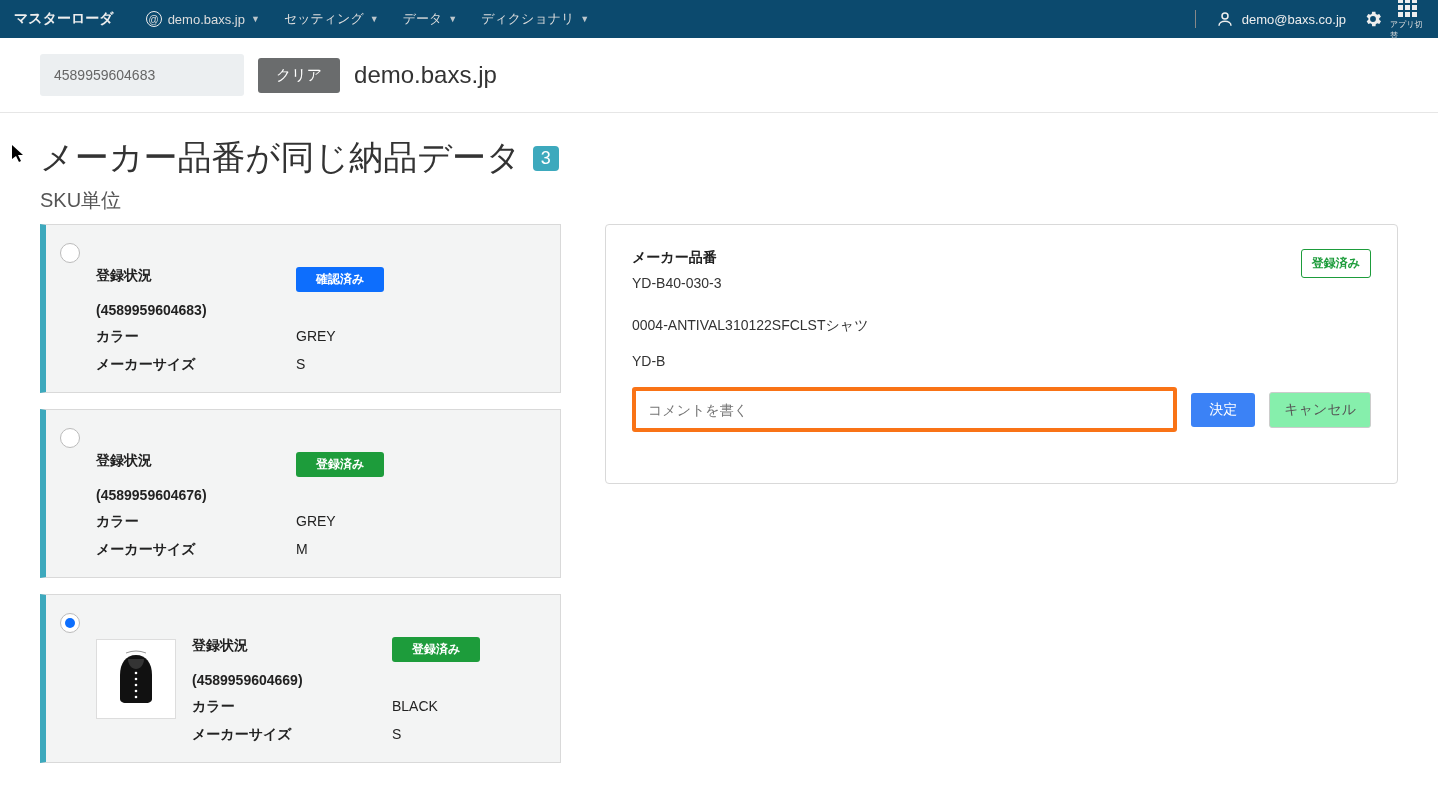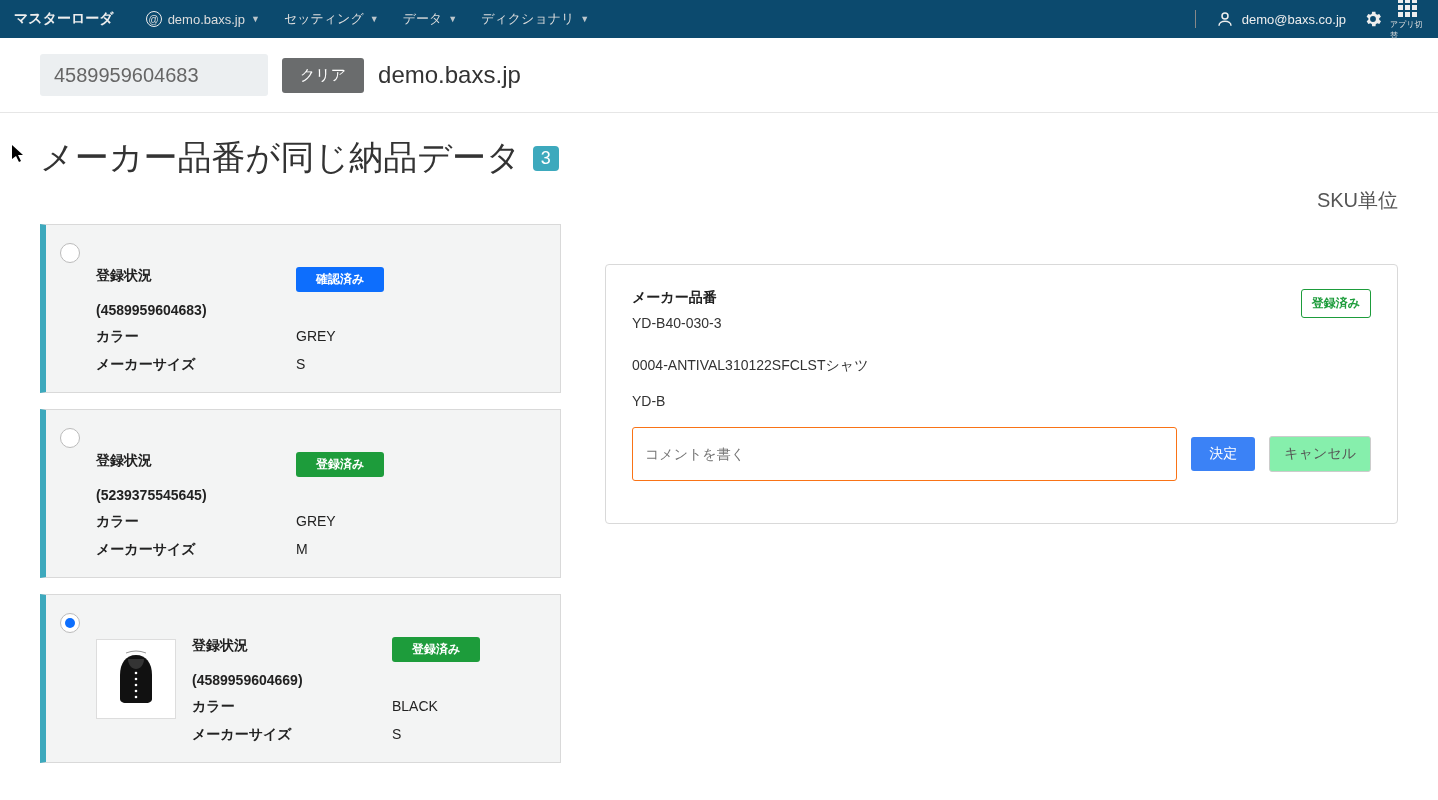--- a/index.html
+++ b/index.html
@@ -39,43 +39,43 @@
   .topnav .apps { flex-direction: column; font-size: 8px; color:#ddd; }
   .topnav .apps .grid { display:grid; grid-template-columns: repeat(3,5px); grid-template-rows: repeat(3,5px); gap:2px; margin-bottom:2px;}
   .topnav .apps .grid span { background:#eee; width:5px; height:5px; display:block; }
   
   .toolbar {
     padding: 16px 40px;
     display: flex; align-items: center;
     border-bottom: 1px solid #e6e6e6;
   }
   .toolbar .search-box {
-    width: 228px; height: 42px;
+    width: 204px; height: 42px;
     background: #eceff1; border: none; border-radius: 3px;
-    font-size: 20px; color: #666; padding: 0 14px;
+    font-size: 14px; color: #666; padding: 0 14px;
     outline: none;
   }
   .toolbar .btn-clear {
     margin-left: 14px;
     background: #6a6c6d; color: #fff; border: none;
     font-size: 15px; padding: 8px 18px; border-radius: 3px; cursor: pointer;
   }
   .toolbar .domain-label { margin-left: 14px; font-size: 24px; color: #333; }
   
-  .page-head { padding: 22px 40px 4px 40px; text-align: right; }
+  .page-head { padding: 22px 40px 4px 40px; }
   .page-head h1 { font-size: 34px; font-weight: 400; color:#333; display:flex; align-items:center; }
   .page-head .count-badge {
     display:inline-block; margin-left:12px; background:#3da9bd; color:#fff;
     font-size:18px; padding:2px 8px; border-radius:4px;
   }
   .page-head .subtitle { font-size:20px; color:#555; margin-top:6px; }
   
   .main { display:flex; align-items:flex-start; padding: 6px 40px 40px 40px; gap: 44px; }
   .col-left { width: 521px; }
-  .col-right { flex:1;margin-top:40px; }
+  .col-right { flex:1; }
   
   .card {
     position: relative;
     display:flex;
     border:1px solid #d9d9d9; border-left:6px solid #3da9bd;
     background:#f3f4f4;
     margin-bottom:16px;
     padding:18px 20px 18px 14px;
     min-height:150px;
   }
@@ -109,21 +109,21 @@
   .panel .row1 { display:flex; justify-content:space-between; align-items:flex-start; }
   .panel .badge-outline {
     border:1px solid #1d9c3b; color:#1d9c3b; background:#fff;
     font-size:12px; padding:5px 10px; border-radius:3px; font-weight:600;
   }
   .panel .field-label { font-weight:700; font-size:14px; color:#222; margin-top:0; }
   .panel .field-value { font-size:14px; color:#333; margin-top:8px; }
   .panel .group { margin-bottom:18px; }
   .panel .actions { display:flex; gap:14px; align-items:center; margin-top:12px; }
   .panel .comment-input {
-    flex:1; height:54px; border:1px solid #f97316; border-radius:3px;
+    flex:1; height:45px; border:4px solid #f97316; border-radius:3px;
     padding:0 12px; font-size:14px; color:#555;
   }
   .panel .btn-decide {
     background:#3b82f6; color:#fff; border:none; padding:8px 18px;
     font-size:14px; border-radius:3px; cursor:pointer;
   }
   .panel .btn-cancel {
     background:#86efac; color:#555; border:1px solid #ccc; padding:8px 14px;
     font-size:14px; border-radius:3px; cursor:pointer;
   }
@@ -222,21 +222,21 @@
         <span class="label">メーカーサイズ</span>
         <span>S</span>
       </div>
     </div>
 
     <div class="card">
       <span class="radio"></span>
       <div class="kv">
         <span class="label">登録状況</span>
         <span><span class="badge badge-reg">登録済み</span></span>
-        <span class="code">(5239375545645)</span>
+        <span class="code">(4589959604676)</span>
         <span></span>
         <span class="label">カラー</span>
         <span>GREY</span>
         <span class="label">メーカーサイズ</span>
         <span>M</span>
       </div>
     </div>
 
     <div class="card selected">
       <span class="radio"></span>

